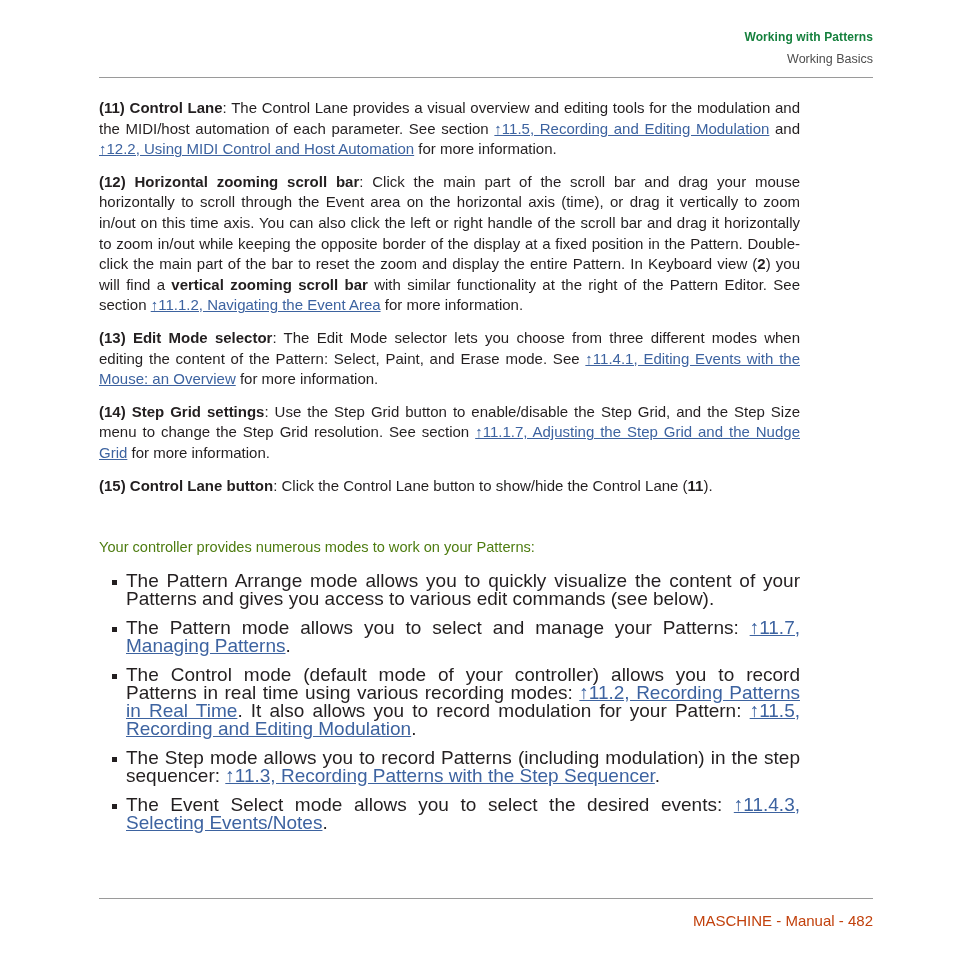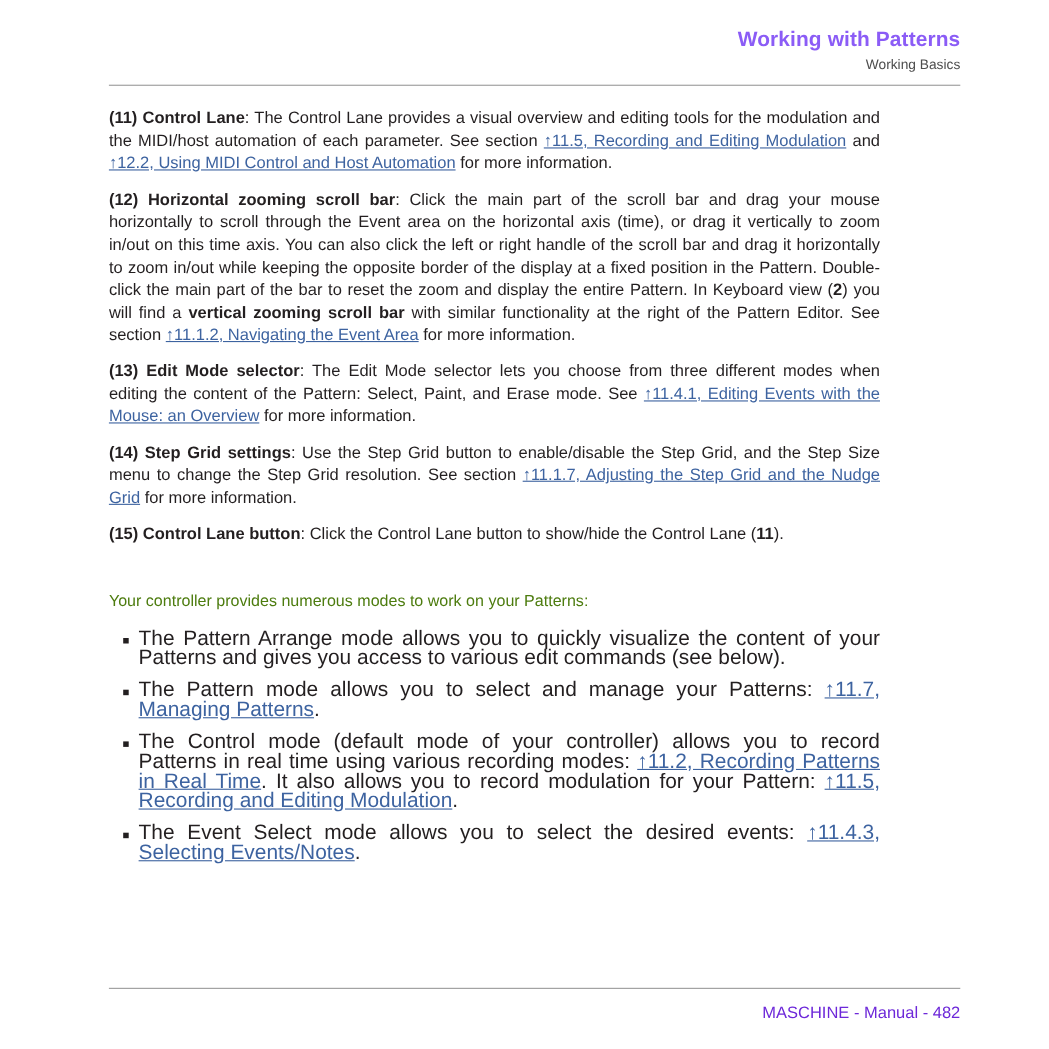--- a/index.html
+++ b/index.html
@@ -26,22 +26,22 @@
   
   .page-header {
     position: absolute;
     left: 99px;
     top: 28px;
     width: 774px;
   }
   .header-title {
     text-align: right;
     font-weight: bold;
-    font-size: 19px;
-    color: #8b5cf6;
+    font-size: 12px;
+    color: #15803d;
     letter-spacing: 0.1px;
     line-height: 18px;
   }
   .header-sub {
     text-align: right;
     font-size: 12.5px;
     color: #4d4d4d;
     line-height: 18px;
     margin-top: 4px;
   }
@@ -131,21 +131,21 @@
     height: 1px;
     background: #9a9a9a;
   }
   .page-footer {
     position: absolute;
     left: 99px;
     top: 910px;
     width: 774px;
     text-align: right;
     font-size: 15px;
-    color: #6d28d9;
+    color: #c2410c;
     line-height: 22px;
   }
 </style>
 </head>
 <body>
 
 <div class="page">
 
   <div class="page-header">
     <div class="header-title">Working with Patterns</div>
@@ -171,20 +171,21 @@
     <p class="intro-line">Your controller provides numerous modes to work on your Patterns:</p>
 
     <ul class="mode-list">
 
       <li><span class="sq-bullet"></span><span>The Pattern Arrange mode allows you to quickly visualize the content of your Patterns and gives you access to various edit commands (see below).</span></li>
 
       <li><span class="sq-bullet"></span><span>The Pattern mode allows you to select and manage your Patterns: </span><a class="lnk" href="#">↑11.7, Managing Patterns</a><span>.</span></li>
 
       <li><span class="sq-bullet"></span><span>The Control mode (default mode of your controller) allows you to record Patterns in real time using various recording modes: </span><a class="lnk" href="#">↑11.2, Recording Patterns in Real Time</a><span>. It also allows you to record modulation for your Pattern: </span><a class="lnk" href="#">↑11.5, Recording and Editing Modulation</a><span>.</span></li>
 
+      <li><span class="sq-bullet"></span><span>The Step mode allows you to record Patterns (including modulation) in the step sequencer: </span><a class="lnk" href="#">↑11.3, Recording Patterns with the Step Sequencer</a><span>.</span></li>
 
       <li><span class="sq-bullet"></span><span>The Event Select mode allows you to select the desired events: </span><a class="lnk" href="#">↑11.4.3, Selecting Events/Notes</a><span>.</span></li>
 
     </ul>
   </div>
 
   <div class="footer-rule"></div>
   <div class="page-footer">MASCHINE - Manual - 482</div>
 
 </div>

